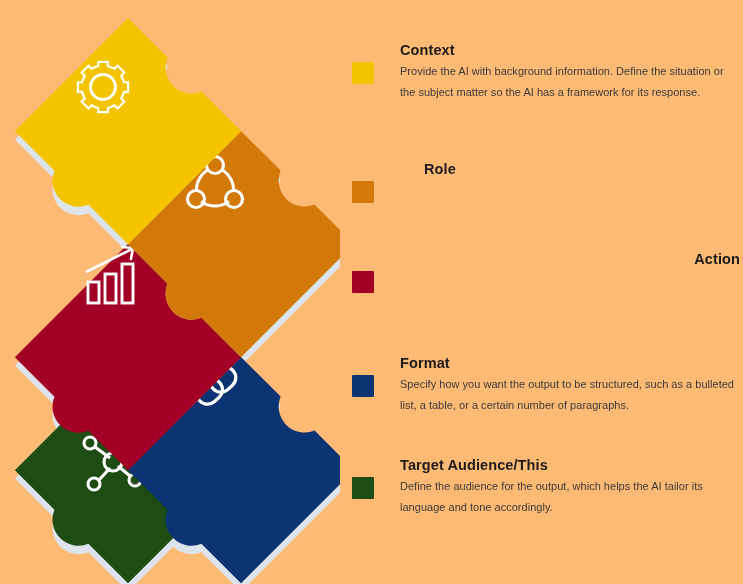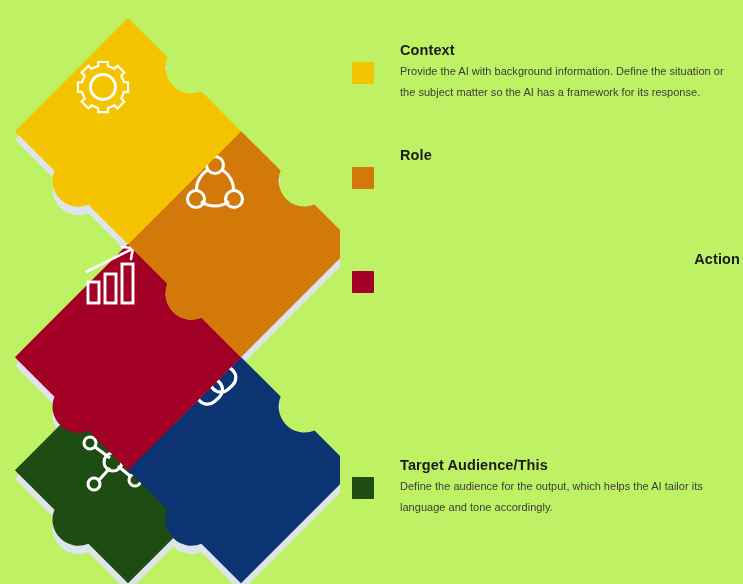--- a/index.html
+++ b/index.html
@@ -5,21 +5,21 @@
   * { box-sizing: border-box; margin: 0; padding: 0; }
   html, body {
     width: 743px; height: 584px;
     background: #ffffff;
     font-family: "Liberation Sans", sans-serif;
     overflow: hidden;
   }
   #page {
     position: relative;
     width: 743px; height: 584px;
-    background: #bef264;
+    background: #fdba74;
   }
 
   
   #puzzle {
     position: absolute;
     left: 0; top: 0;
     width: 340px; height: 584px;
   }
   #puzzle svg { display: block; width: 340px; height: 584px; }
 
@@ -55,21 +55,21 @@
     margin-bottom: 1px;
   }
   .legend-desc {
     font-size: 11px;
     color: #3b3b3b;
     line-height: 20.5px;
     letter-spacing: 0.02px;
   }
 
   .item-0 { top: 40px; }
-  .item-1 { top: 145px; }
+  .item-1 { top: 159px; gap: 24px; }
   .item-2 { top: 249px; text-align: right; }
   .item-3 { top: 353px; }
   .item-4 { top: 455px; }
 </style>
 </head>
 <body>
 
 <div id="page">
 
   <div id="puzzle">
@@ -204,20 +204,27 @@
       </div>
     </div>
 
     <div class="legend-item item-2">
       <div class="swatch" style="background:#a20025"></div>
       <div class="legend-text">
         <div class="legend-title">Action</div>
       </div>
     </div>
 
+    <div class="legend-item item-3">
+      <div class="swatch" style="background:#0c3372"></div>
+      <div class="legend-text">
+        <div class="legend-title">Format</div>
+        <div class="legend-desc">Specify how you want the output to be structured, such as a bulleted list, a table, or a certain number of paragraphs.</div>
+      </div>
+    </div>
 
     <div class="legend-item item-4">
       <div class="swatch" style="background:#1d4d12"></div>
       <div class="legend-text">
         <div class="legend-title">Target Audience/This</div>
         <div class="legend-desc">Define the audience for the output, which helps the AI tailor its language and tone accordingly.</div>
       </div>
     </div>
 
   </div>

